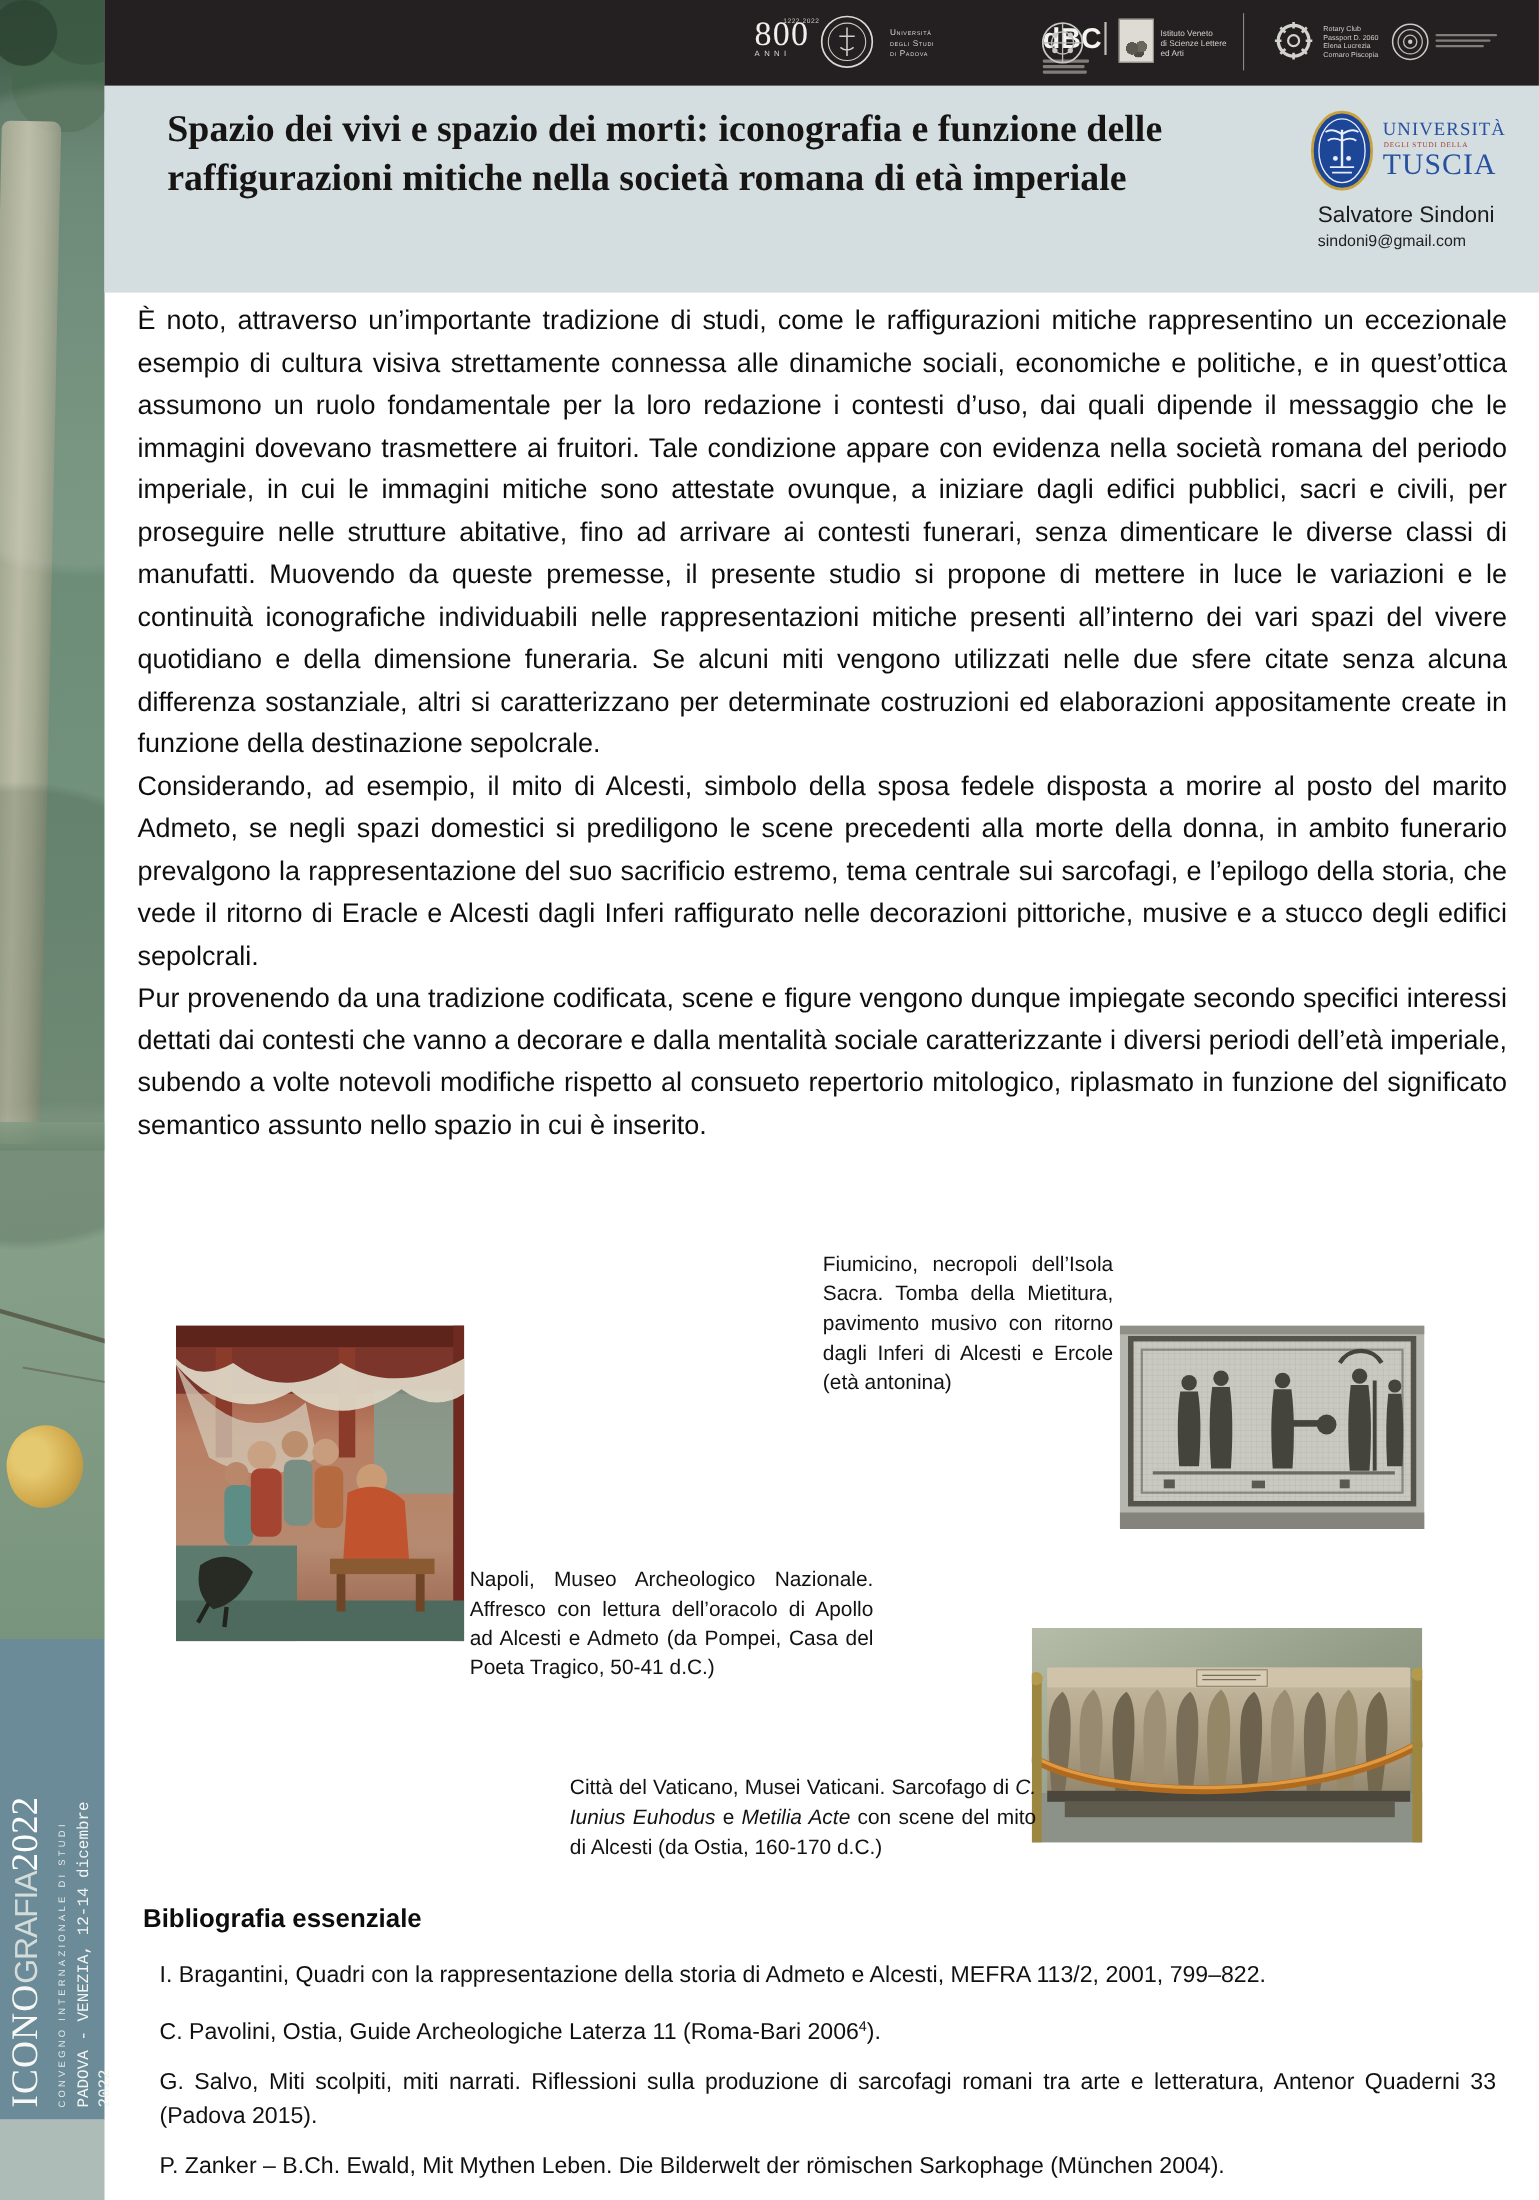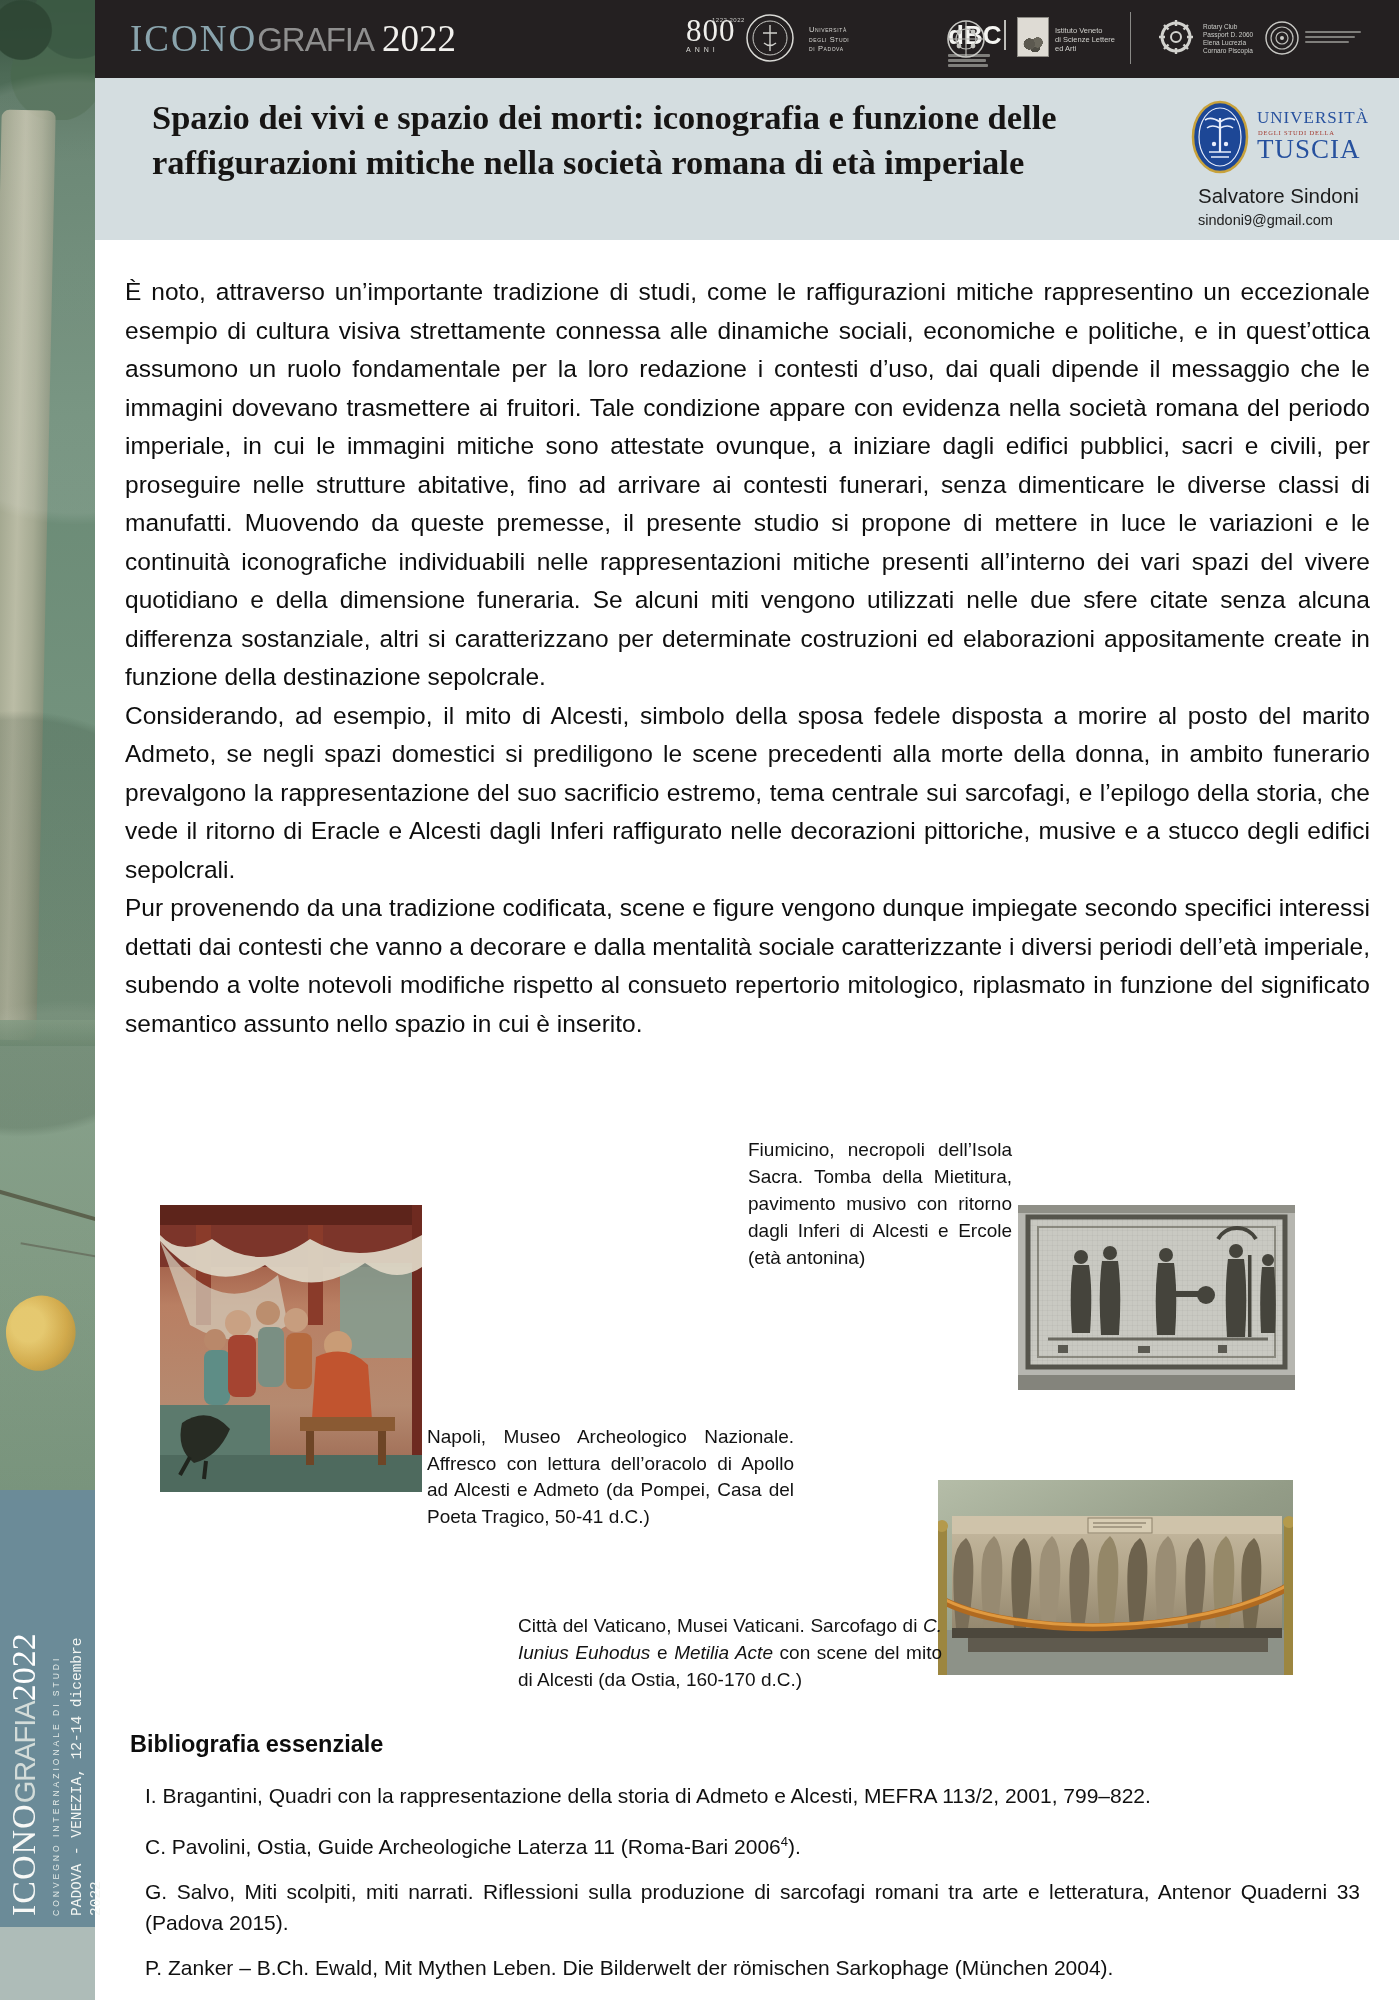--- a/index.html
+++ b/index.html
@@ -69,21 +69,21 @@
                            radial-gradient(circle at 65% 40%,#6a675c 0 28%,transparent 29%),
                            radial-gradient(circle at 55% 75%,#4d4b43 0 26%,transparent 27%); }
   .iven .txt { font-size:7.5px; line-height:9px; color:#cfcfcb; align-self:flex-end; padding-bottom:4px; }
   .hdivider { position:absolute; left:1035px; top:12px; width:1px; height:52px; background:#8a8a87; }
   .rotary { position:absolute; left:1062px; top:18px; }
   .rottext { position:absolute; left:1108px; top:23px; font-size:6.5px; line-height:8px; color:#cccdc9; }
   .emblem2 { position:absolute; left:1168px; top:19px; }
   .em2text { position:absolute; left:1210px; top:28px; width:58px; }
 
   
-  .band { position:absolute; left:95px; top:78px; width:1304px; height:162px; background:#d4dde0; }
+  .band { position:absolute; left:95px; top:78px; width:1304px; height:188px; background:#d4dde0; }
   .title { position:absolute; left:57px; top:17px; width:1090px;
            font-family:"Liberation Serif", serif; font-size:34.5px; line-height:45px; color:#171514; }
   .tuscia { position:absolute; left:1096px; top:22px; display:flex; gap:8px; }
   .tuscia .words { padding-top:8px; font-family:"Liberation Serif", serif; color:#27519e; }
   .tuscia .w1 { font-size:17px; letter-spacing:1px; }
   .tuscia .w2 { font-size:6.5px; color:#a23b31; letter-spacing:.8px; margin:1px 0 0 1px; }
   .tuscia .w3 { font-size:27px; letter-spacing:1px; line-height:26px; }
   .author { position:absolute; left:1103px; top:106px; font-size:20.5px; color:#1c1c1c; }
   .email  { position:absolute; left:1103px; top:134px; font-size:14.5px; color:#222;text-align:right; }
 
@@ -134,23 +134,20 @@
       </div>
       <div class="side-sub">CONVEGNO INTERNAZIONALE DI STUDI</div>
       <div class="side-venue">
         <span>PADOVA - VENEZIA, 12-14 dicembre</span><br>
         <span>2022</span>
       </div>
     </div>
   </aside>
 
   <header class="header">
-    <div class="hlogo">
-      <span class="ic">ICONO</span><span class="gr">GRAFIA</span><span class="yr">2022</span>
-    </div>
     <div class="p800">
       <div class="yrs">1222 2022</div>
       <div class="num">800</div>
       <div class="anni">ANNI</div>
     </div>
     <svg class="seal" width="50" height="50" viewBox="0 0 50 50">
       <circle cx="25" cy="25" r="23" fill="none" stroke="#d9d9d5" stroke-width="1.5"></circle>
       <circle cx="25" cy="25" r="17" fill="none" stroke="#c9c9c5" stroke-width="1"></circle>
       <path d="M25 12 L25 38 M18 20 L32 20 M19 30 Q25 35 31 30" stroke="#cfcfcb" stroke-width="1.4" fill="none"></path>
     </svg>

